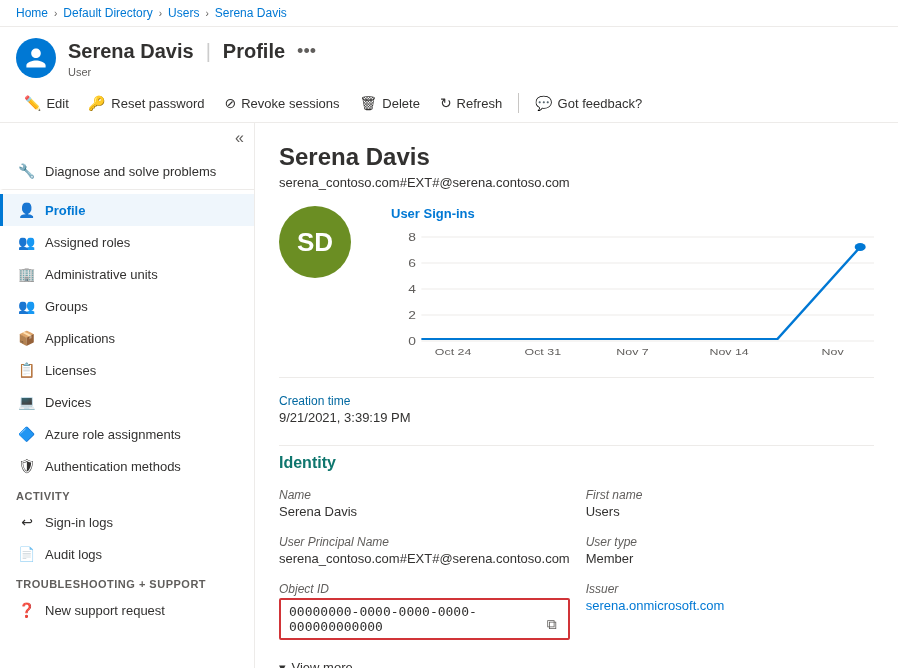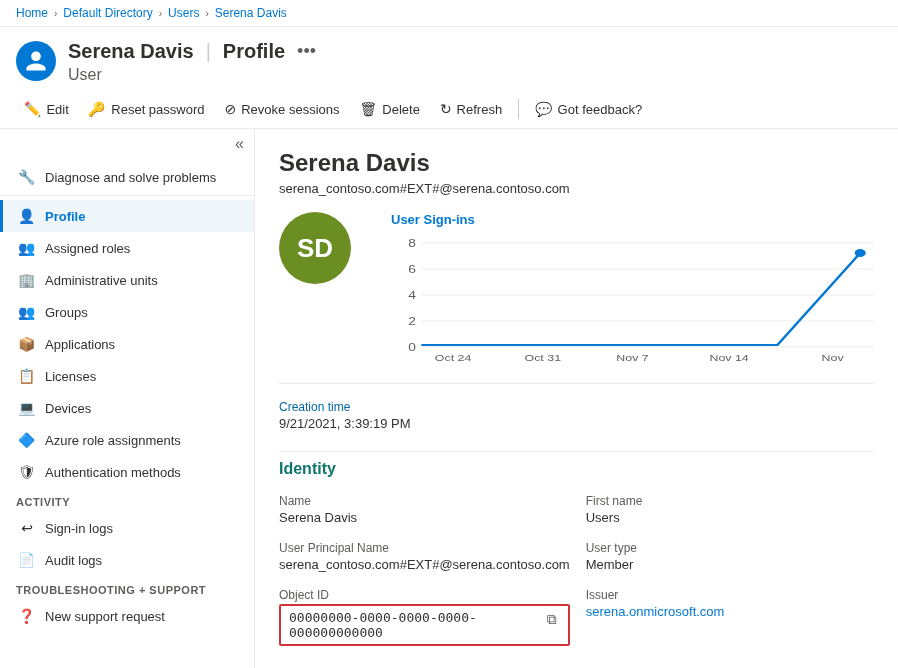--- a/index.html
+++ b/index.html
@@ -11,21 +11,21 @@
     .breadcrumb a { color: #0078d4; text-decoration: none; }
     .breadcrumb .sep { color: #605e5c; font-size: 10px; }
     .breadcrumb .current { color: #0078d4; }
 
     
     .page-header { display: flex; align-items: center; gap: 12px; padding: 10px 16px 6px 16px; background: #fff; }
     .avatar-icon-header { width: 40px; height: 40px; background: #0078d4; border-radius: 50%; display: flex; align-items: center; justify-content: center; }
     .avatar-icon-header svg { fill: white; width: 24px; height: 24px; }
     .page-header-text h1 { font-size: 20px; font-weight: 600; color: #323130; display: flex; align-items: center; gap: 8px; }
     .page-header-text h1 .divider { color: #ccc; font-weight: 300; margin: 0 4px; }
-    .page-header-text .subtitle { font-size: 16px; color: #605e5c; }
+    .page-header-text .subtitle { font-size: 11px; color: #605e5c; }
     .more-btn { background: none; border: none; cursor: pointer; font-size: 18px; color: #605e5c; padding: 4px; }
 
     
     .toolbar { display: flex; align-items: center; gap: 4px; padding: 6px 16px; border-bottom: 1px solid #edebe9; background: #fff; }
     .toolbar-btn { display: flex; align-items: center; gap: 5px; background: none; border: none; cursor: pointer; color: #323130; font-size: 13px; padding: 5px 8px; border-radius: 2px; white-space: nowrap; }
     .toolbar-btn .icon { font-size: 14px; }
     .toolbar-divider { width: 1px; height: 20px; background: #c8c6c4; margin: 0 4px; }
 
     
     .main-layout { display: flex; flex: 1; overflow: hidden; }
@@ -58,26 +58,26 @@
 
     
     .creation-section { margin-top: 8px; padding-top: 16px; border-top: 1px solid #edebe9; margin-bottom: 20px; }
     .creation-label { font-size: 12px; color: #0369a1; margin-bottom: 2px; }
     .creation-value { font-size: 13px; color: #323130; }
 
     
     .section-title { font-size: 16px; font-weight: 600; color: #0f766e; margin-bottom: 16px; padding-top: 8px; border-top: 1px solid #edebe9; }
     .identity-grid { display: grid; grid-template-columns: 1fr 1fr; gap: 16px; }
     .field-group { display: flex; flex-direction: column; gap: 2px; }
-    .field-label { font-size: 12px; color: #605e5c; }
+    .field-label { font-size: 12px; color: #605e5c; font-style: italic; }
     .field-value { font-size: 13px; color: #323130; }
     .field-value.link { color: #0078d4; text-decoration: none; cursor: pointer; }
 
     
-    .object-id-box { border: 2px solid #d13438; border-radius: 2px; padding: 4px 8px; display: flex; align-items: flex-start; gap: 6px; background: #fff; width: fit-content; max-width: 100%; }
+    .object-id-box { border: 2px solid #d13438; border-radius: 2px; padding: 4px 8px; display: flex; align-items: flex-end; gap: 6px; background: #fff; width: fit-content; max-width: 100%; }
     .object-id-text { font-size: 13px; color: #323130; font-family: monospace; }
     .copy-icon-btn { background: none; border: none; cursor: pointer; color: #605e5c; font-size: 14px; padding: 1px 3px; }
 
     
     .view-more-btn { display: flex; align-items: center; gap: 6px; background: none; border: none; cursor: pointer; color: #323130; font-size: 13px; padding: 8px 0; margin-top: 12px; }
 
     
     ::-webkit-scrollbar { width: 6px; }
     ::-webkit-scrollbar-track { background: #f3f2f1; }
     ::-webkit-scrollbar-thumb { background: #c8c6c4; border-radius: 3px; }

